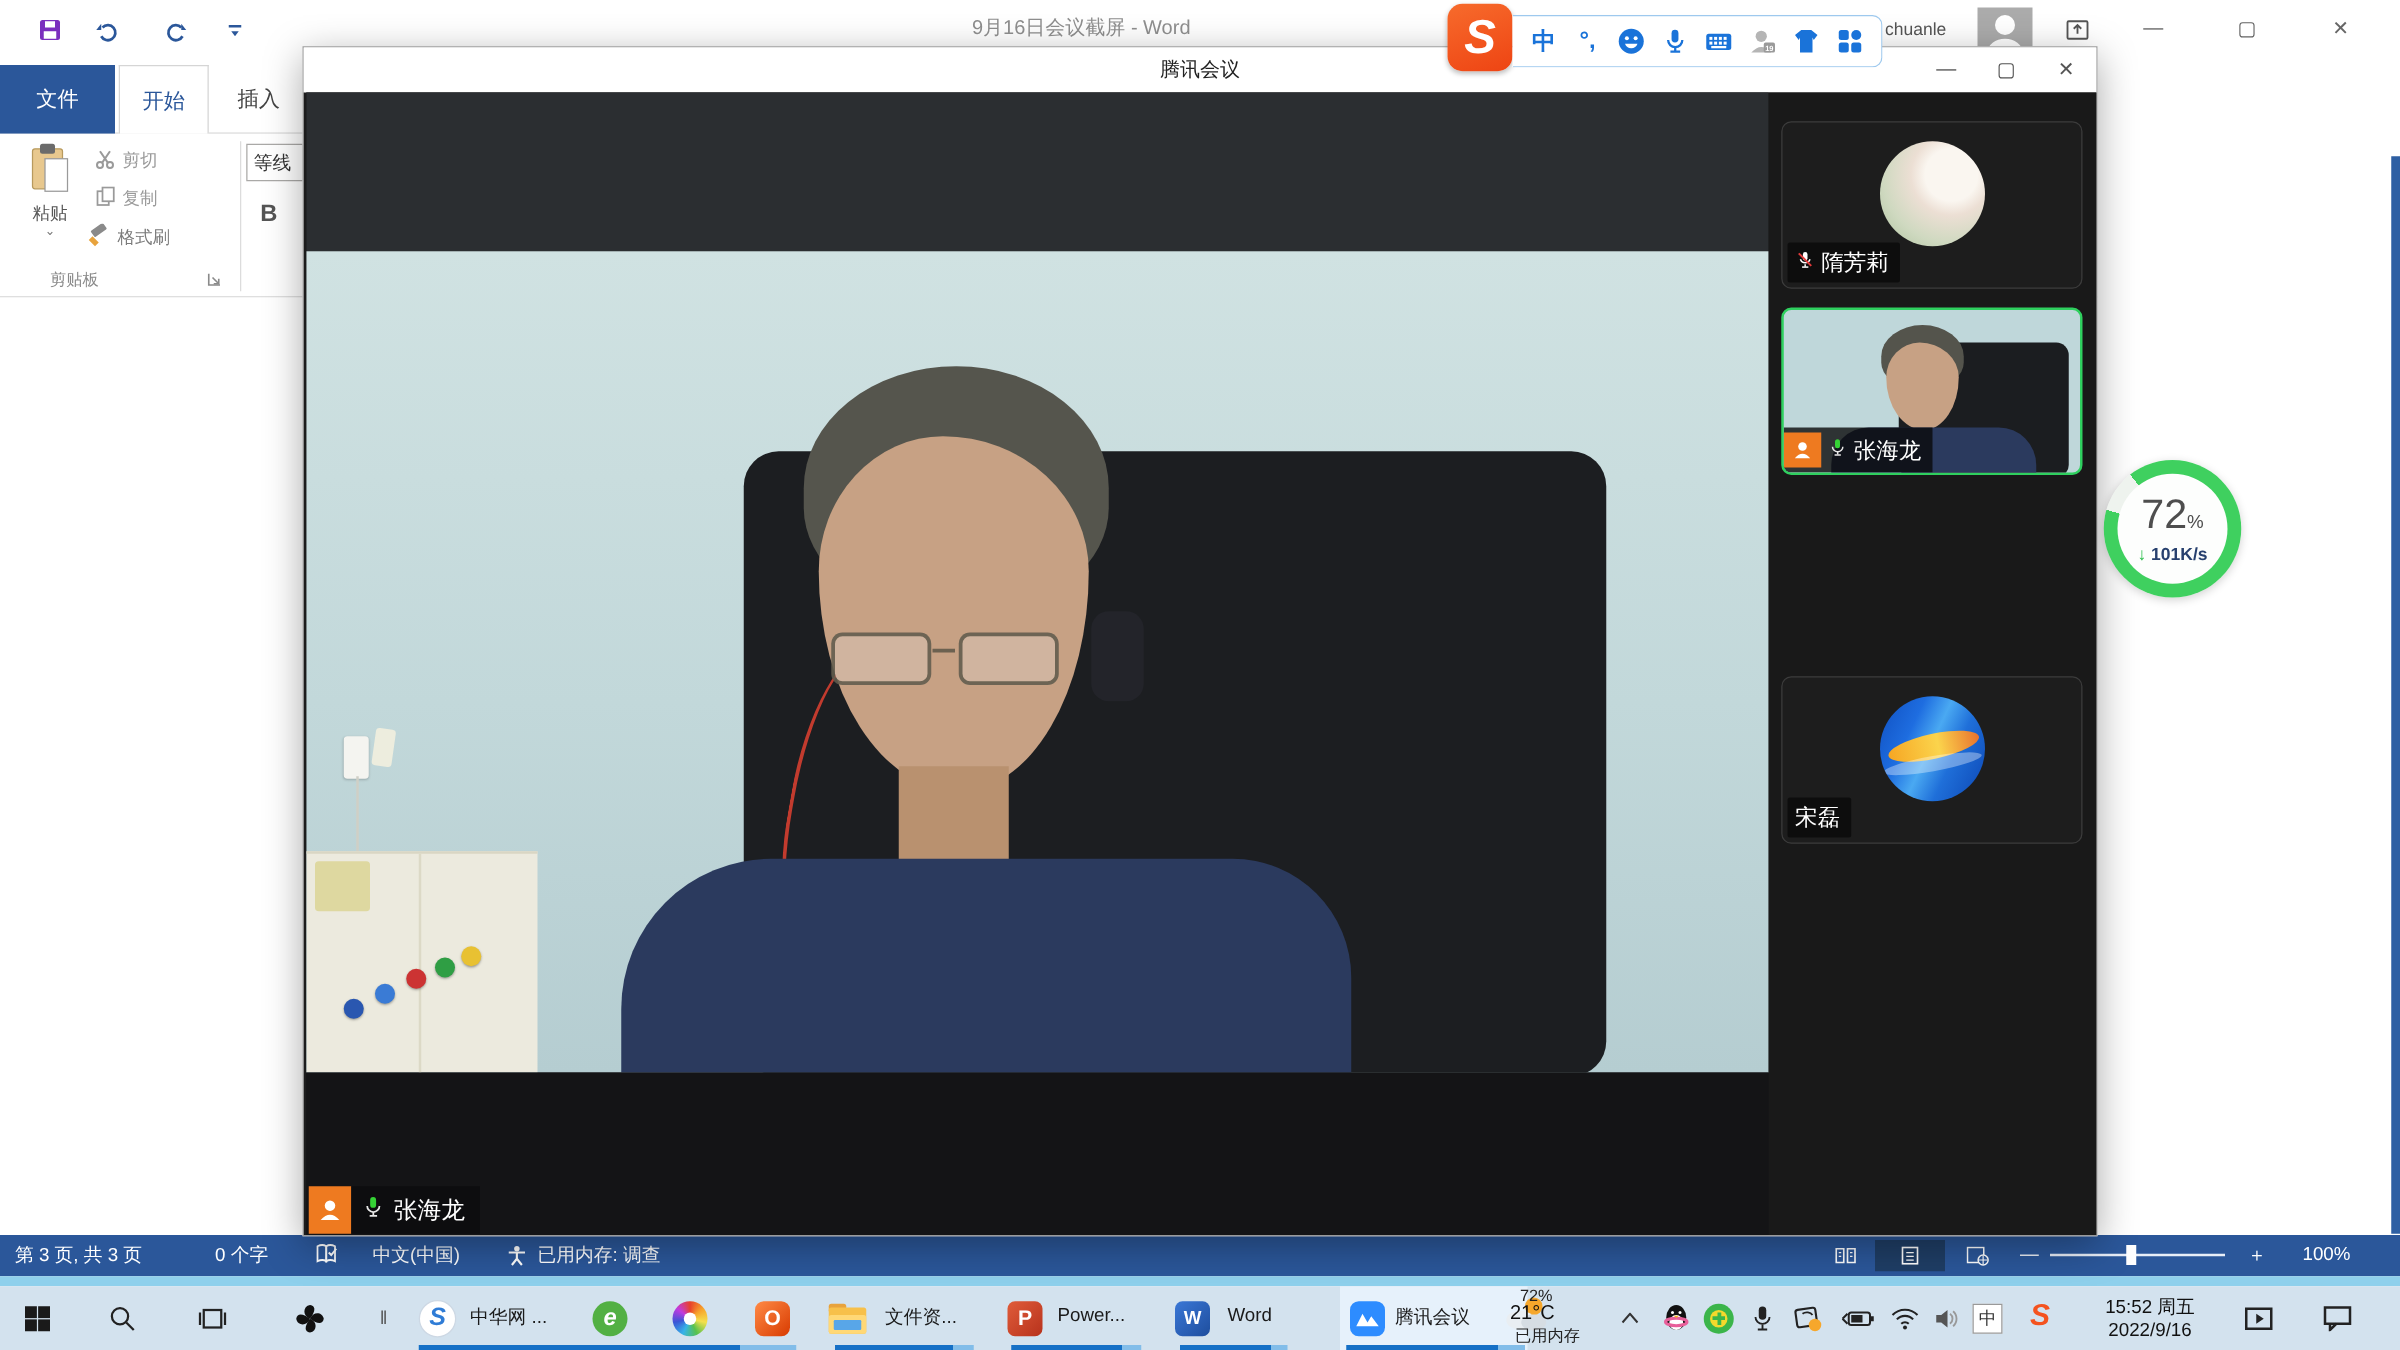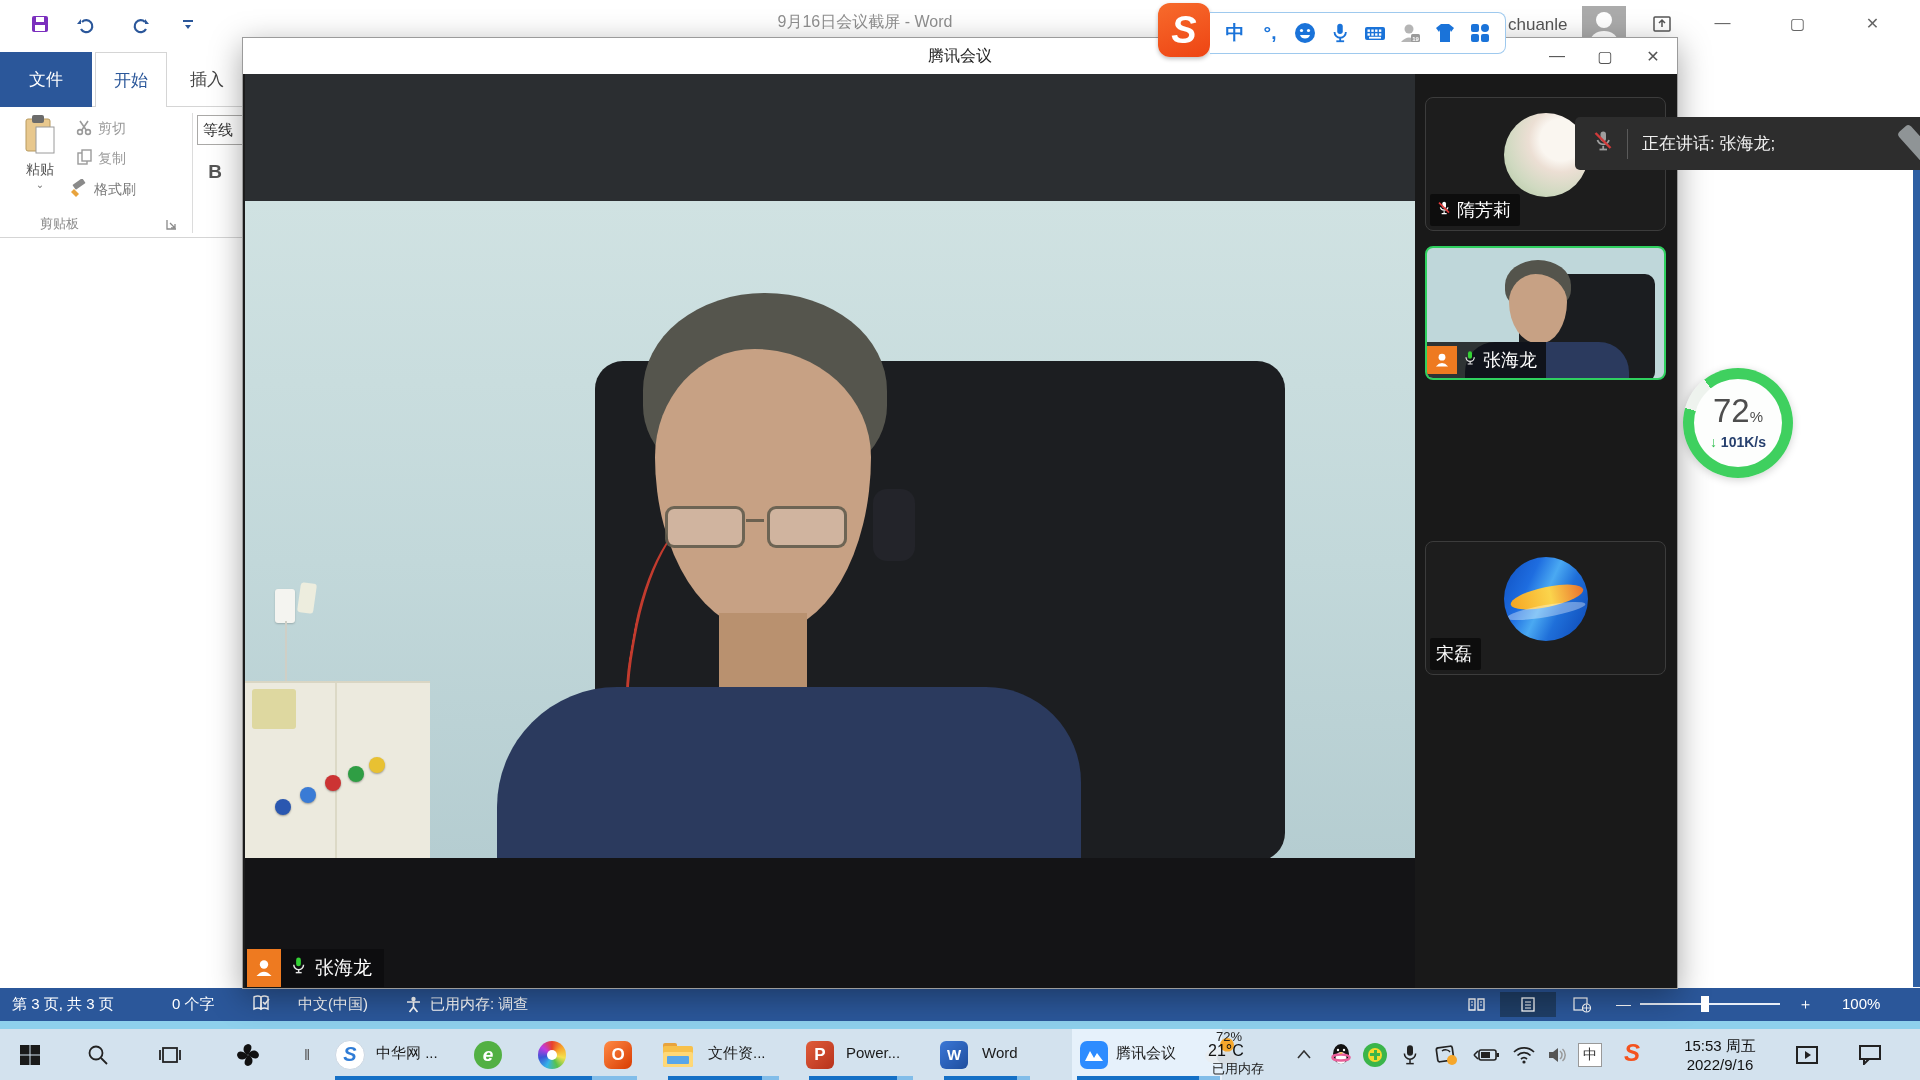--- a/index.html
+++ b/index.html
@@ -109,21 +109,21 @@
   .gauge-pct { color:#4e4e4e; font-size:33px; line-height:30px; }
   .gauge-pct .unit { font-size:15px; }
   .gauge-speed { color:#27406e; font-size:14px; font-weight:bold; margin-top:2px; }
   .gauge-speed .arrow { color:#2fbf4f; }
   #sogoubar { position:absolute; left:1158px; top:3px; z-index:6; display:flex; align-items:flex-start; }
   .sogou-logo { width:52px; height:54px; border-radius:12px; background:linear-gradient(160deg,#f76b2c,#ee4413); display:flex; align-items:center; justify-content:center; color:#fff; font-size:38px; font-weight:bold; font-style:italic; box-shadow:0 2px 4px rgba(0,0,0,.25); }
   .sogou-tools { margin-top:9px; height:42px; background:#fff; border:1px solid #9ec9ee; border-left:none; border-radius:0 8px 8px 0; display:flex; align-items:center; gap:9px; padding:0 12px; }
   .ime-ico { width:26px; height:26px; display:flex; align-items:center; justify-content:center; color:#1a73d9; font-size:19px; font-weight:bold; }
 
   
-  .acct { position:absolute; left:1508px; top:15px; color:#555; font-size:17px; z-index:1; }
+  .acct { position:absolute; left:1508px; top:15px; color:#555; font-size:14px; z-index:1; }
   .avatar-sq { position:absolute; left:1582px; top:6px; width:44px; height:40px; background:#ababab; overflow:hidden; }
   .win-btn { position:absolute; top:8px; width:45px; height:30px; display:flex; align-items:center; justify-content:center; color:#666; font-size:16px; }
 
   
   .rp-item { position:absolute; display:flex; align-items:center; gap:7px; color:#444; font-size:15px; }
   .chevron-up { position:absolute; left:1884px; top:214px; color:#666; font-size:14px; }
 
   
   #taskbar { position:absolute; left:0; top:1029px; width:1920px; height:51px; background:#d3e2ee; z-index:7; font-size:15px; color:#1a1a1a; }
   .tb { position:absolute; top:0; height:51px; display:flex; align-items:center; justify-content:center; }
@@ -427,34 +427,20 @@
             <span>宋磊</span>
           </div>
         </div>
 
 
 
       </div>
     </div>
   </div>
 
-  <div id="toast">
-    <span style="margin-left:16px;">
-      <svg width="24" height="24" viewBox="0 0 24 24">
-          <rect x="9.5" y="2.5" width="5.5" height="10" rx="2.75" fill="#9e9e9e"></rect>
-          <path d="M6.5 11 a6 6 0 0 0 11.5 0" fill="none" stroke="#9e9e9e" stroke-width="1.8"></path>
-          <line x1="12.2" y1="17" x2="12.2" y2="20" stroke="#9e9e9e" stroke-width="1.8"></line>
-          <line x1="8.5" y1="20.5" x2="16" y2="20.5" stroke="#9e9e9e" stroke-width="1.8"></line>
-          <line x1="4.5" y1="4" x2="19.5" y2="19" stroke="#d03a3a" stroke-width="2.4"></line>
-        </svg>
-    </span>
-    <div class="toast-sep"></div>
-    <span>正在讲话: 张海龙;</span>
-    <div class="toast-pen"></div>
-  </div>
 
   <div id="gauge">
     <div class="gauge-inner">
       <div class="gauge-pct"><span>72</span><span class="unit">%</span></div>
       <div class="gauge-speed"><span class="arrow">↓</span> <span>101K/s</span></div>
     </div>
   </div>
 
   <div id="sogoubar">
     <div class="sogou-logo">S</div>
@@ -684,21 +670,21 @@
     </div>
     <div class="tb" style="left:1542px; width:32px;">
       <svg width="22" height="18" viewBox="0 0 22 18">
           <path d="M2 6 L6 6 L11 2 L11 16 L6 12 L2 12 Z" fill="#555"></path>
           <path d="M13 5 a5 5 0 0 1 0 8 M15.5 3 a8 8 0 0 1 0 12" fill="none" stroke="#999" stroke-width="1.5"></path>
         </svg>
     </div>
     <div class="tray-ime">中</div>
     <div class="tray-s">S</div>
     <div class="clock">
-      <div>15:53 周五</div>
+      <div>15:52 周五</div>
       <div>2022/9/16</div>
     </div>
     <div class="tb" style="left:1790px; width:34px;">
       <svg width="24" height="20" viewBox="0 0 24 20">
           <rect x="2" y="2" width="20" height="16" fill="none" stroke="#222" stroke-width="2"></rect>
           <path d="M10 6 L16 10 L10 14 Z" fill="#222"></path>
         </svg>
     </div>
     <div class="tb" style="left:1852px; width:36px;">
       <svg width="24" height="21" viewBox="0 0 24 21">

